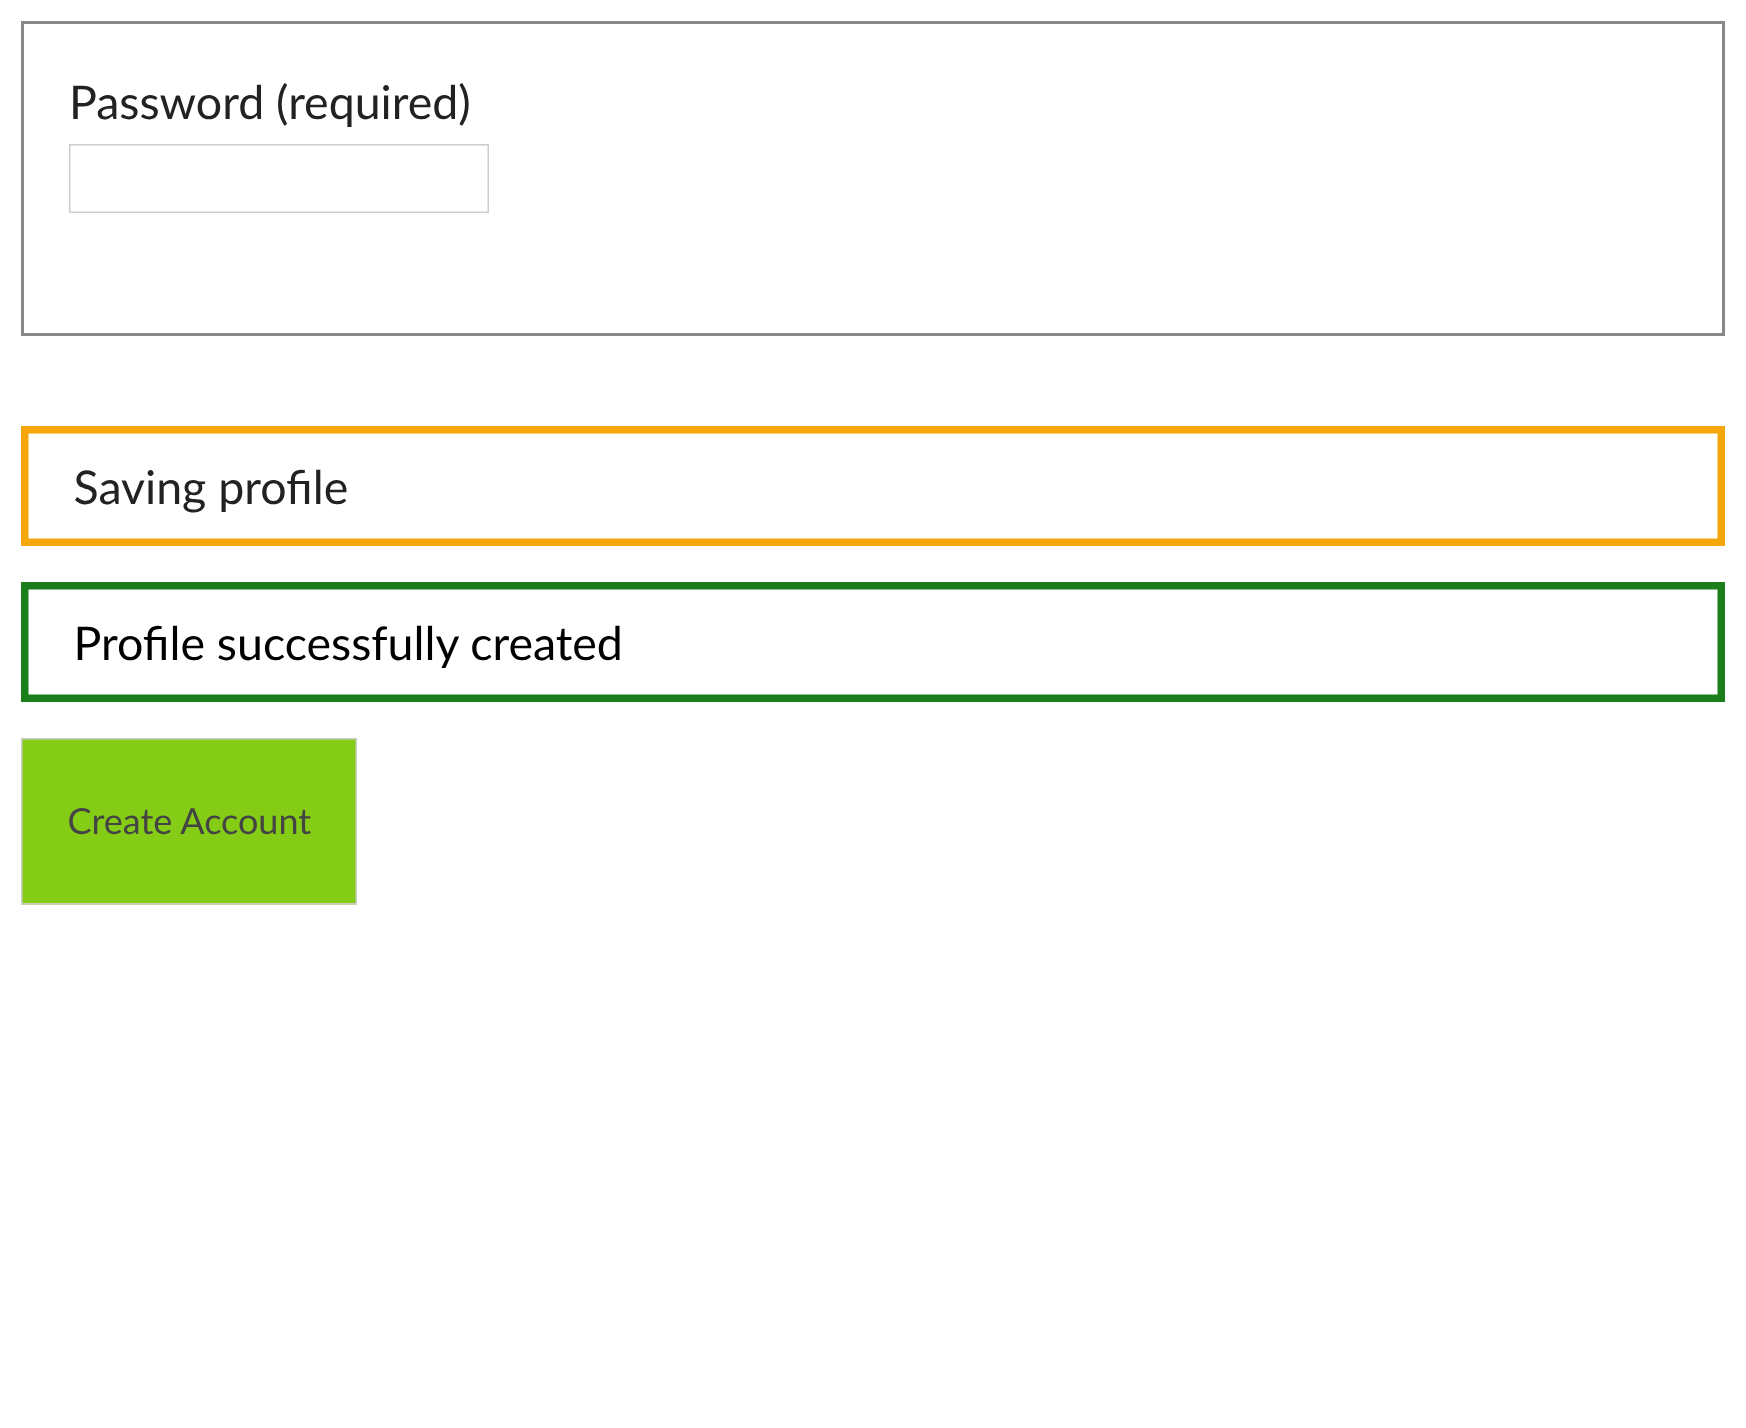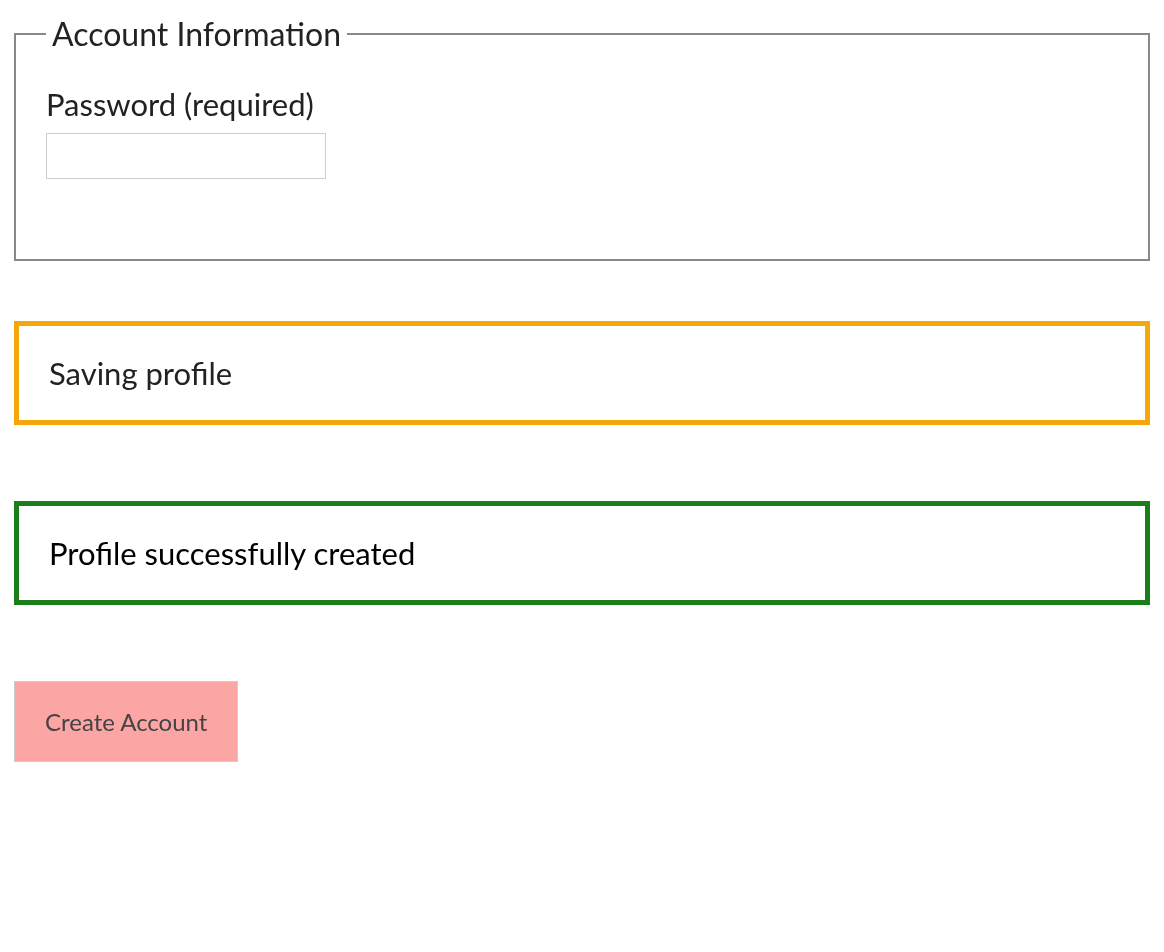--- a/index.html
+++ b/index.html
@@ -46,53 +46,52 @@
       height: 46px;
       border: 1px solid #ccc;
       font-size: 18px;
       padding: 6px 10px;
       background: #fff;
     }
     
     .status-box {
       border-width: 5px;
       border-style: solid;
-      padding: 28px 30px;
-      margin-bottom: 76px;
+      padding: 16px 30px;
+      margin-bottom: 24px;
       font-size: 31px;
       font-weight: 400;
     }
     
     .status-saving {
       border-color: #f5a60a;
       color: #222;
     }
     
     .status-success {
       border-color: #1a7f1a;
       color: #000000;
     }
     
     .submit-button {
-      background: #fca5a5;
+      background: #84cc16;
       border: 1px solid #ccc;
-      padding: 25px 30px;
+      padding: 40px 30px;
       font-size: 24px;
       color: #444;
       font-family: inherit;
       cursor: pointer;
     }
   </style>
 </head>
 <body>
 
 
 
 <fieldset>
-  <legend>Account Information</legend>
 
   <div class="field-group">
     <label class="field-label">Password (required)</label>
     <input type="password" class="text-input" value="" style="">
   </div>
 
 </fieldset>
 
 <div class="status-box status-saving">Saving profile</div>
 

